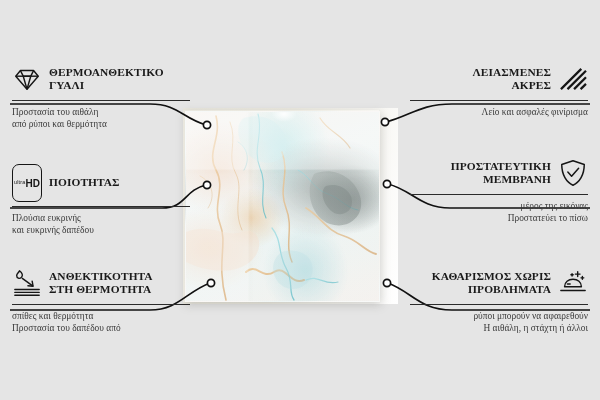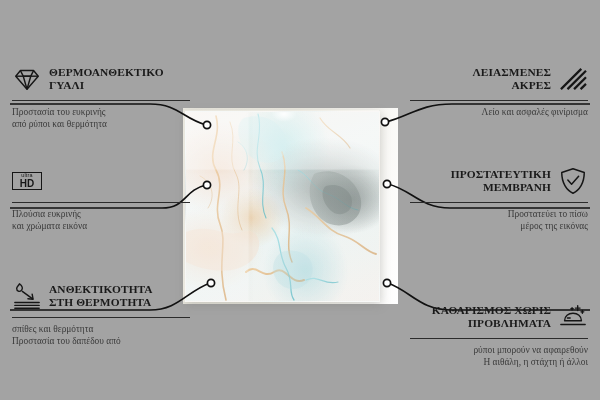--- a/index.html
+++ b/index.html
@@ -1,20 +1,20 @@
 <!DOCTYPE html>
 <html><head>
 <meta charset="utf-8">
 <style>
   html,body{margin:0;padding:0;}
   body{
     width:600px;height:400px;overflow:hidden;background:#ffffff;
     font-family:"Liberation Serif",serif;
   }
-  #stage{position:relative;width:600px;height:400px;background:#a3a3a3;}
+  #stage{position:relative;width:600px;height:400px;background:#e5e5e5;}
   #backdrop{
     position:absolute;left:183px;top:108px;width:215px;height:196px;
     background:linear-gradient(100deg,#e9e7de 0%,#eceae1 45%,#f7f6f2 78%,#ffffff 100%);
   }
   #glass-shadow{
     position:absolute;left:183px;top:110px;width:196px;height:192px;
     box-shadow:2px 3px 9px rgba(120,120,115,.33);
   }
   #glass{
     position:absolute;left:185px;top:111px;width:193px;height:189px;
@@ -59,28 +59,28 @@
     letter-spacing:.1px;text-transform:uppercase;
   }
   .rule{height:1px;background:#2b2b2b;margin:4px 0 5px 0;width:100%;}
   .fbody{
     font-size:9.4px;line-height:12.2px;color:#3a3a3a;
   }
 
   
   #f-heat      {top:62px;}
   #f-print     {top:164px;}
-  #f-durab     {top:266px;margin-top:13px;}
+  #f-durab     {top:266px;}
   #f-edges     {top:62px;}
-  #f-membrane  {top:164px;}
-  #f-clean     {top:266px;margin-top:34px;}
+  #f-membrane  {top:156px;}
+  #f-clean     {top:266px;}
 
   .ultrahd{
-    box-sizing:border-box;border:1.6px solid #161616;border-radius:0;
-    width:28px;height:18px;display:flex;flex-direction:column;
+    box-sizing:border-box;border:1.6px solid #161616;border-radius:7px;
+    width:28px;height:38px;display:flex;flex-direction:row;
     align-items:center;justify-content:center;line-height:1;
   }
   .ultrahd .u1{font-size:5.4px;letter-spacing:.2px;color:#161616;font-family:"Liberation Sans",sans-serif;}
   .ultrahd .u2{font-size:10px;font-weight:bold;color:#161616;font-family:"Liberation Sans",sans-serif;margin-top:1px;}
 </style>
 </head>
 <body>
 
 <div id="stage">
 
@@ -160,38 +160,39 @@
           <path d="M12 13 L20 13"></path>
         </g>
       </svg>
       <div>
         <div class="ftitle">ΘΕΡΜΟΑΝΘΕΚΤΙΚΟ</div>
         <div class="ftitle">ΓΥΑΛΙ</div>
       </div>
     </div>
     <div class="rule"></div>
     <div class="fbody">
-      <div>Προστασία του ευκρινής</div>
+      <div>Προστασία του αιθάλη</div>
       <div>από ρύποι και θερμότητα</div>
     </div>
   </div>
 
   <div class="feature left" id="f-print">
     <div class="fhead">
       <div class="ultrahd ficon">
         <span class="u1">ultra</span>
         <span class="u2">HD</span>
       </div>
       <div>
+        <div class="ftitle">ΠΟΙΟΤΗΤΑΣ</div>
       </div>
     </div>
     <div class="rule"></div>
     <div class="fbody">
       <div>Πλούσια ευκρινής</div>
-      <div>και χρώματα εικόνα</div>
+      <div>και ευκρινής δαπέδου</div>
     </div>
   </div>
 
   <div class="feature left" id="f-durab">
     <div class="fhead">
       <svg class="ficon" viewBox="0 0 32 32">
         <g fill="none" stroke="#161616" stroke-width="1.5" stroke-linecap="round" stroke-linejoin="round">
           <path d="M8 3 C11 5, 12 8, 10 10 C8 12, 5 11, 5 8 C5 6, 7 5, 8 3 Z"></path>
           <path d="M11 11 L22 19"></path>
           <path d="M17 19 L22.5 19.5 L21.5 14"></path>
@@ -242,22 +243,22 @@
       </div>
       <svg class="ficon" viewBox="0 0 32 32">
         <g fill="none" stroke="#161616" stroke-width="1.6" stroke-linecap="round" stroke-linejoin="round">
           <path d="M16 3 L28 7 C28 18, 23 26, 16 29 C9 26, 4 18, 4 7 Z"></path>
           <path d="M10.5 15 L14.5 19.5 L22 11"></path>
         </g>
       </svg>
     </div>
     <div class="rule"></div>
     <div class="fbody">
+      <div>μέρος της εικόνας</div>
       <div>Προστατεύει το πίσω</div>
-      <div>μέρος της εικόνας</div>
     </div>
   </div>
 
   <div class="feature right" id="f-clean">
     <div class="fhead">
       <div>
         <div class="ftitle">ΚΑΘΑΡΙΣΜΟΣ ΧΩΡΙΣ</div>
         <div class="ftitle">ΠΡΟΒΛΗΜΑΤΑ</div>
       </div>
       <svg class="ficon" viewBox="0 0 32 32">

